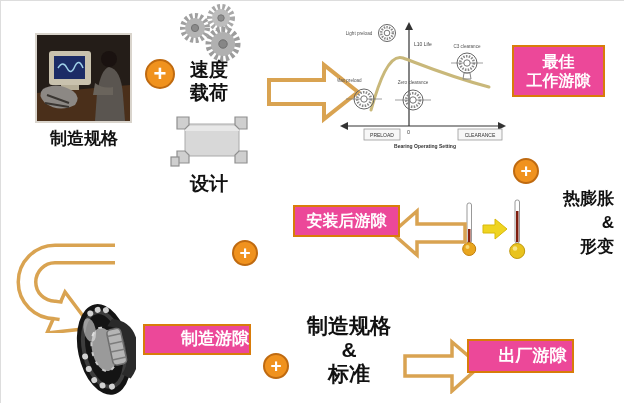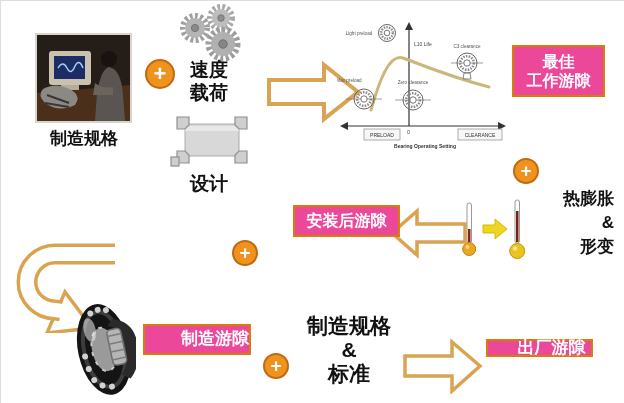--- a/index.html
+++ b/index.html
@@ -220,17 +220,17 @@
   <div class="blabel" style="left:302px;top:313px;width:92px;font-size:21px;line-height:24px;">
     <div>制造规格</div>
     <div>&amp;</div>
     <div>标准</div>
   </div>
 
   <svg class="abs" style="left:401px;top:337px;" width="82" height="56" viewBox="0 0 82 56">
     <polygon points="3,18 50,18 50,4 78,28 50,53 50,38 3,38" fill="#ffffff" stroke="#D9A351" stroke-width="3.5" stroke-linejoin="miter"></polygon>
   </svg>
 
-  <div class="obox" style="left:485px;top:338px;width:107px;height:18px;font-size:17px;padding-left:24px;">
+  <div class="obox" style="left:466px;top:338px;width:107px;height:34px;font-size:17px;padding-left:24px;">
     <div>出厂游隙</div>
   </div>
 
 </div>
 
 </body></html>

